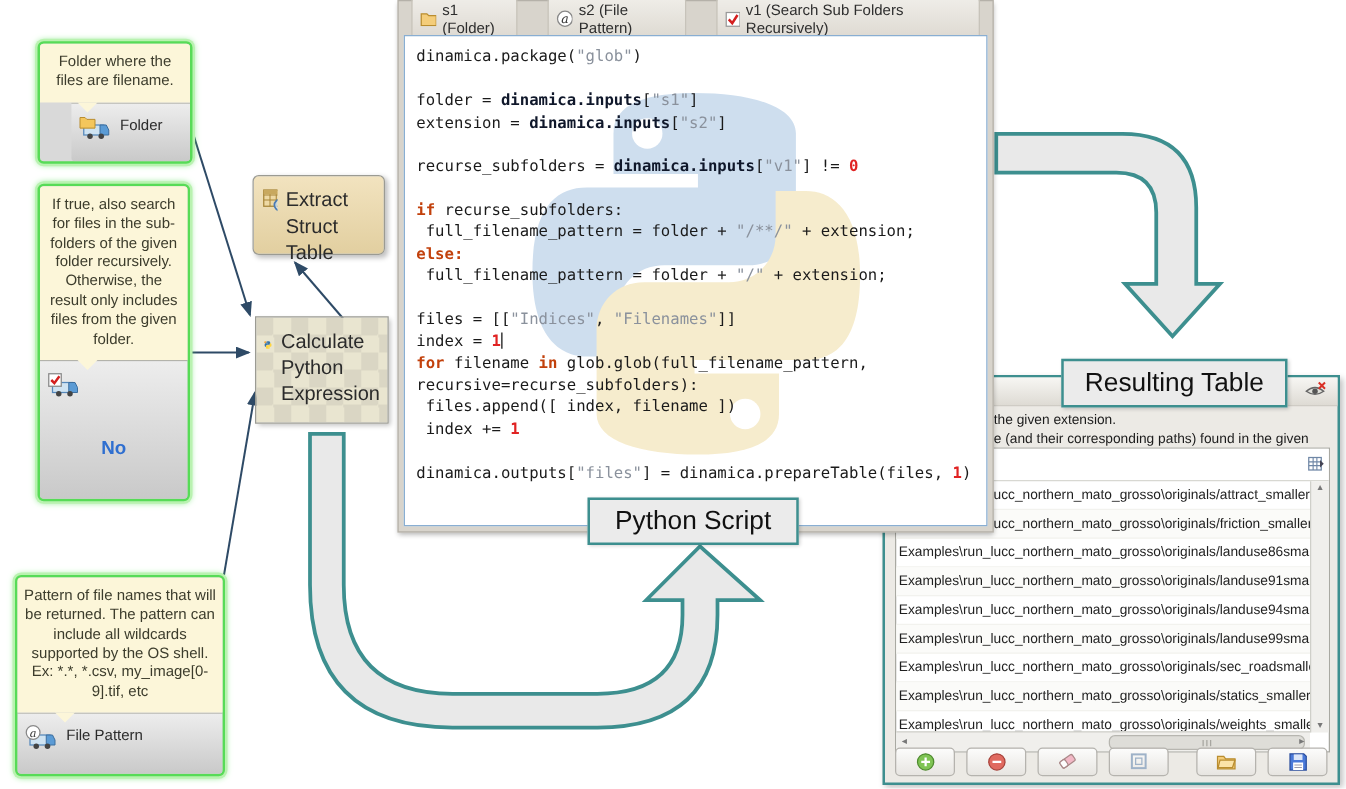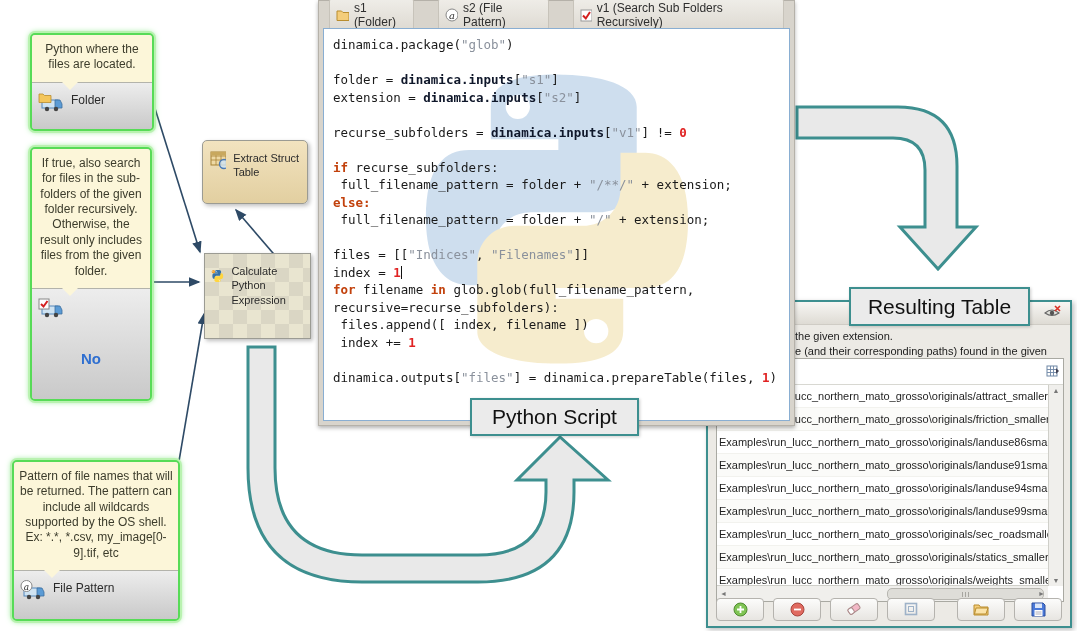--- a/index.html
+++ b/index.html
@@ -17,21 +17,21 @@
   .nodebar{background:linear-gradient(#ededed,#c9c9c9);border-top:1px solid #b3b3ab;
        padding:8px 6px 6px;display:flex;align-items:flex-start;gap:7px;border-radius:0 0 3px 3px;}
   .nodebar .nlabel{font-size:12px;color:#2b2b2b;line-height:1.25;padding-top:2px;}
   .noval{font-size:15px;color:#2f6fd0;text-align:center;font-weight:bold;}
   .plainnode{position:absolute;z-index:2;border:1px solid #9b9b93;
        box-shadow:2px 2px 4px rgba(0,0,0,.25);}
   .extract-bg{background:linear-gradient(#f2e3bf,#e2cfa0);}
   .calc-bg{background-image:conic-gradient(#e9e5d0 90deg,#dad6c4 90deg 180deg,#e9e5d0 180deg 270deg,#dad6c4 270deg);
        background-size:28px 28px;}
   .innode{display:flex;gap:7px;padding:9px 6px;align-items:flex-start;}
-  .innode .nlabel{font-size:11px;color:#2b2b2b;line-height:1.3;padding-top:1px;}
+  .innode .nlabel{font-size:16px;color:#2b2b2b;line-height:1.3;padding-top:1px;}
 
   
   .script-win{position:absolute;left:318px;top:0;width:477px;height:426px;z-index:4;
        background:#d8d4cc;border:1px solid #b5b1a9;box-sizing:border-box;
        box-shadow:0 2px 4px rgba(0,0,0,.3);}
   .tabstrip{height:28px;display:flex;align-items:center;gap:24px;padding:0 10px;}
   .tab{display:flex;align-items:center;gap:5px;font-size:12px;color:#2e2e2e;
        padding:2px 6px;border:1px solid #c7c3ba;border-radius:3px;
        background:linear-gradient(#efede8,#ddd9d1);}
   .editor{position:absolute;left:4px;top:27px;right:4px;bottom:4px;background:#fff;
@@ -97,22 +97,22 @@
     <line x1="161" y1="567" x2="204" y2="314" stroke="#2e4a66" stroke-width="1.6" marker-end="url(#ah)"></line>
     <line x1="309" y1="295" x2="236" y2="210" stroke="#2e4a66" stroke-width="1.6" marker-end="url(#ah)"></line>
   </svg>
 
   <svg class="layer" width="1077" height="631" style="z-index:3">
     <path d="M 797,107 L 898,107 Q 957,107 957,166 L 957,227 L 976,227 L 938,269 L 900,227 L 925,227 L 925,170 Q 925,138 893,138 L 797,138 Z" fill="#e9e9e9" stroke="#3d8f8f" stroke-width="3"></path>
     <path d="M 248,347 L 275,347 L 275,468 Q 275,555 362,555 L 478,555 Q 546,555 546,492 L 546,480 L 517,480 L 560,437 L 608,480 L 574,480 L 574,492 Q 574,582 478,582 L 362,582 Q 248,582 248,468 Z" fill="#e9e9e9" stroke="#3d8f8f" stroke-width="3"></path>
   </svg>
 
   <div class="gbox" style="left:30px;top:33px;width:120px;">
-    <div class="tip">Python where the files are located.</div>
-    <div class="nodebar" style="height:32px;">
+    <div class="tip">Folder where the files are filename.</div>
+    <div class="nodebar" style="height:32px;margin-left:25px;">
       <svg width="26" height="21">
         <rect x="4" y="9" width="16" height="8" fill="#cfe3f2" stroke="#5588bb"></rect>
         <path d="M17,9 h5 l2,4 v4 h-7 z" fill="#5b9bd5" stroke="#3c6e9e" stroke-width=".8"></path>
         <circle cx="9" cy="18" r="2.2" fill="#444"></circle>
           <circle cx="18" cy="18" r="2.2" fill="#444"></circle>
         <path d="M1,3 h4 l1.5,1.5 H13 v7 H1 z" fill="#f4c65c" stroke="#b98d2f" stroke-width=".8"></path>
       </svg>
       <span class="nlabel">Folder</span>
     </div>
   </div>

